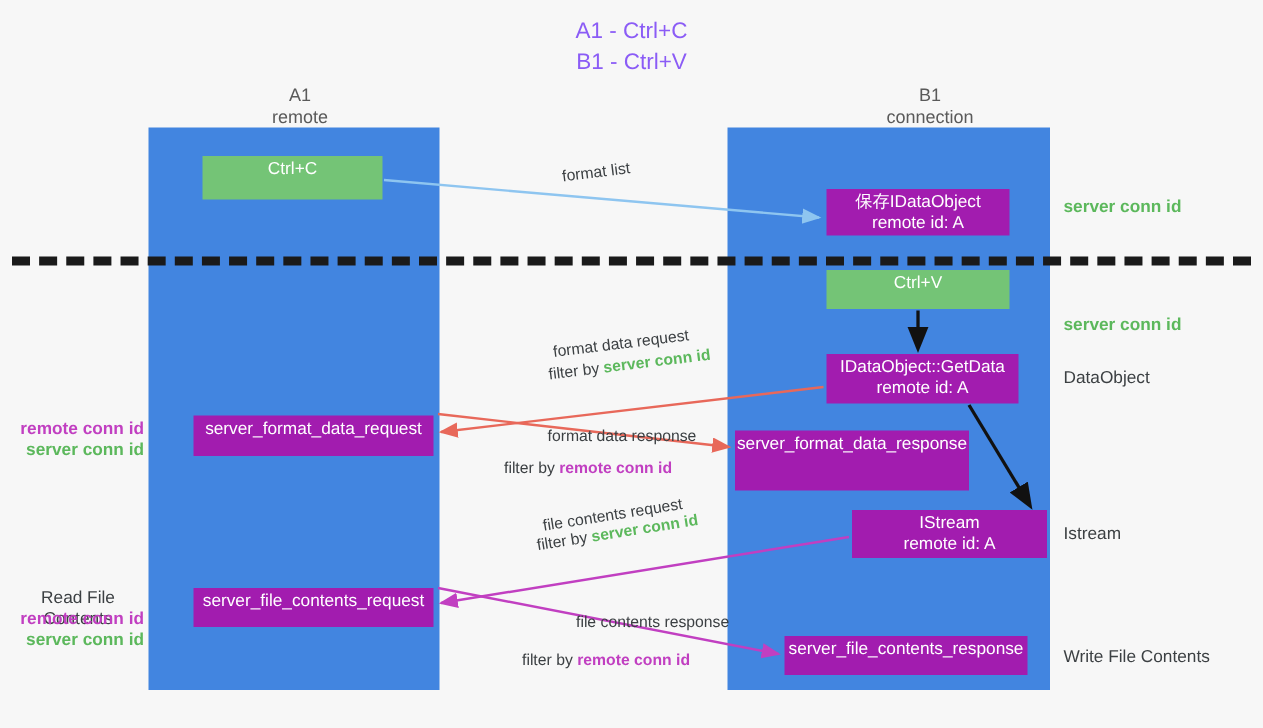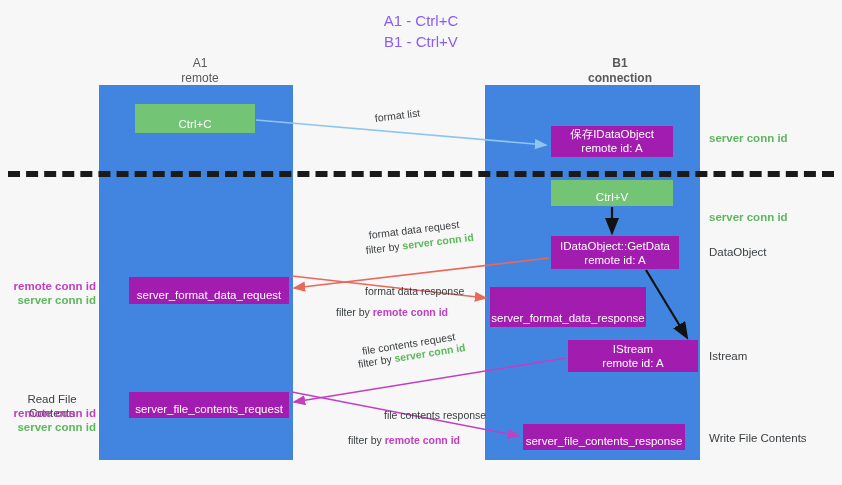--- a/index.html
+++ b/index.html
@@ -18,37 +18,37 @@
   #title{
     left:0;top:10px;width:842px;text-align:center;
     font-size:15px;line-height:21px;color:#8b5cf6;
   }
 
   
   .col-head{
     text-align:center;font-size:12px;line-height:15px;color:#5a5a5a;
   }
   #head-a1{left:120px;top:56px;width:160px;}
-  #head-b1{left:520px;top:56px;width:200px;font-weight:bold;}
+  #head-b1{left:520px;top:56px;width:200px;}
 
   
   .lane{background:#4285e0;}
   #lane-a{left:99px;top:85px;width:194px;height:375px;}
   #lane-b{left:485px;top:85px;width:215px;height:375px;}
 
   
   #divider{
     left:8px;top:171px;width:826px;height:0;
     border-top:6px dashed #1a1a1a;
   }
 
   
   .node{
     box-sizing:border-box;
-    display:flex;align-items:flex-end;justify-content:center;
+    display:flex;align-items:flex-start;justify-content:center;
     text-align:center;
     color:#ffffff;
     font-size:11.5px;line-height:14px;
     padding:2px 16px;
   }
   .green{background:#74c476;}
   .orange{background:#a21caf;}
 
   #n-ctrlc{left:135px;top:104px;width:120px;height:29px;}
   #n-idataobject{left:551px;top:126px;width:122px;height:31px;}

